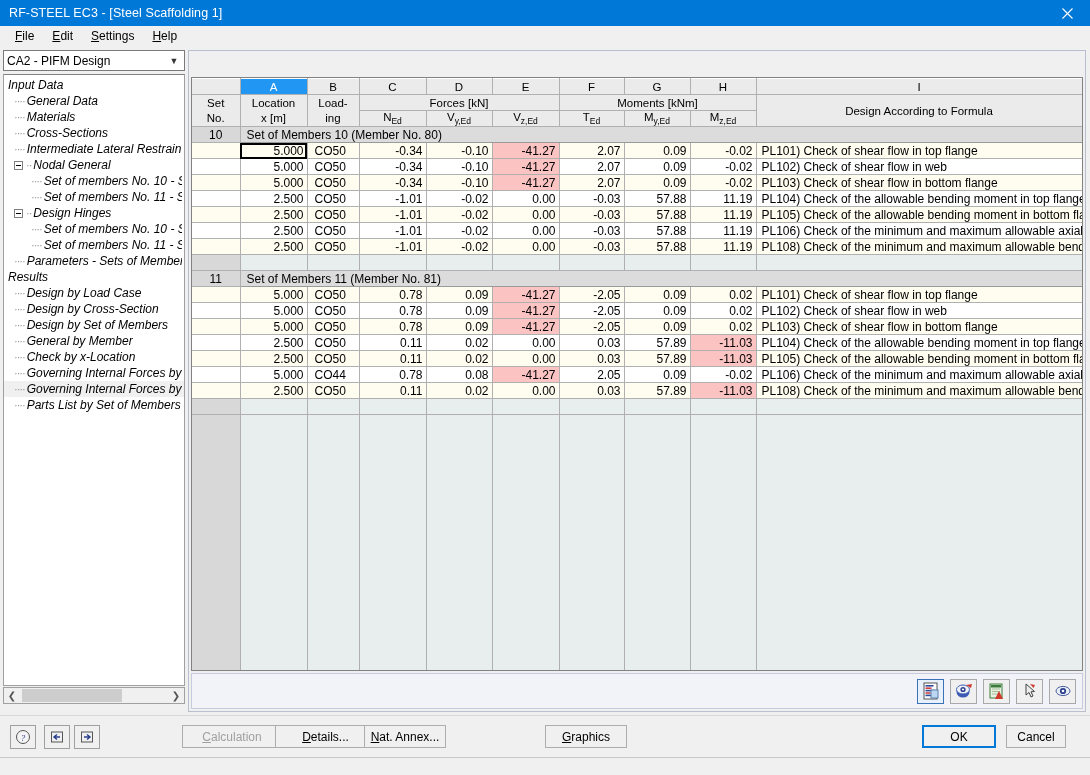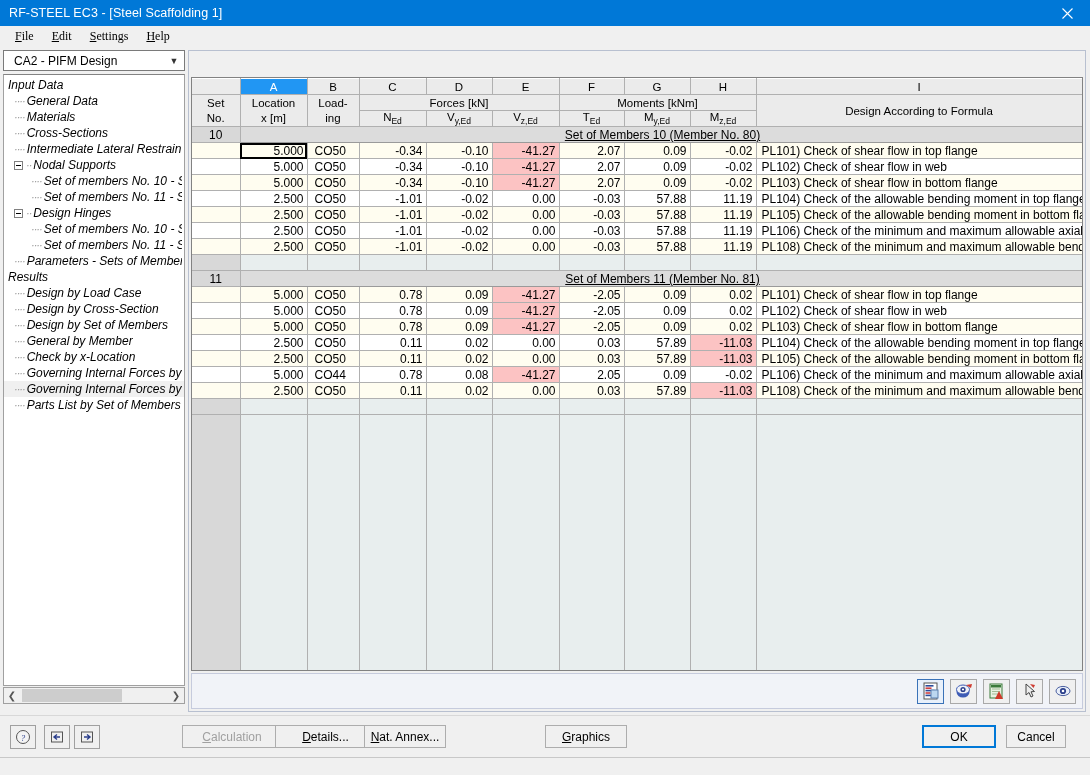--- a/index.html
+++ b/index.html
@@ -35,21 +35,20 @@
   }
 
   
   #menubar {
     height: 21px;
     background: #f0f0f0;
     display: flex;
     align-items: center;
     padding-left: 6px;
     border-bottom: 1px solid #f0f0f0;
-    font-family: Liberation Serif, serif;
   }
   #menubar .menu-item {
     padding: 2px 9px;
     font-size: 12px;
   }
   .ul1 { text-decoration: underline; }
 
   
   #body-area {
     position: absolute;
@@ -64,21 +63,21 @@
     left: 3px; top: 3px;
     width: 182px; height: 662px;
   }
   #combo {
     position: relative;
     width: 182px; height: 21px;
     background: #fff;
     border: 1px solid #7a7a7a;
     display: flex; align-items: center;
   }
-  #combo .combo-label { padding-left: 10px; font-size: 12px; }
+  #combo .combo-label { padding-left: 3px; font-size: 12px; }
   #combo .combo-arrow {
     position: absolute; right: 1px; top: 1px;
     width: 18px; height: 17px;
     display: flex; align-items: center; justify-content: center;
     font-size: 9px; color: #333;
   }
   #tree {
     position: absolute;
     top: 24px; left: 0;
     width: 182px; height: 612px;
@@ -209,25 +208,24 @@
 
   td.setno {
     background: #d8d8d8;
     text-align: center;
     border-right: 1px solid #808080;
     border-bottom: 1px solid #9a9a9a;
   }
   td.setno-sel { background: #2196f3; }
   tr.group td.group-cell {
     background: #dcdcdc;
-    text-align: center;
+    text-align: left;
     border-right: 1px solid #b0b0b0;
     border-bottom: 1px solid #9a9a9a;
     padding-left: 6px;
-    text-decoration: underline;
   }
   tr.data td { text-align: right; }
   tr.data td.txt { text-align: left; padding-left: 5px; }
   tr.data td.ctr { text-align: left; padding-left: 7px; }
   tr.odd td { background: #fffdf0; }
   tr.even td { background: #ffffff; }
   td.hl { background: #fcc3c3 !important; }
   td.cell-focus {
     outline: 2px solid #000;
     outline-offset: -2px;
@@ -337,21 +335,21 @@
           <span class="conn">····</span>
           <span class="tree-label">Cross-Sections</span>
         </div>
         <div class="tree-row tree-indent-1">
           <span class="conn">····</span>
           <span class="tree-label">Intermediate Lateral Restraints</span>
         </div>
         <div class="tree-row tree-indent-1">
           <span class="expander"></span>
           <span class="conn">··</span>
-          <span class="tree-label">Nodal Supports</span>
+          <span class="tree-label">Nodal General</span>
         </div>
         <div class="tree-row tree-indent-2">
           <span class="conn">····</span>
           <span class="tree-label">Set of members No. 10 - Set</span>
         </div>
         <div class="tree-row tree-indent-2">
           <span class="conn">····</span>
           <span class="tree-label">Set of members No. 11 - Set</span>
         </div>
         <div class="tree-row tree-indent-1">

